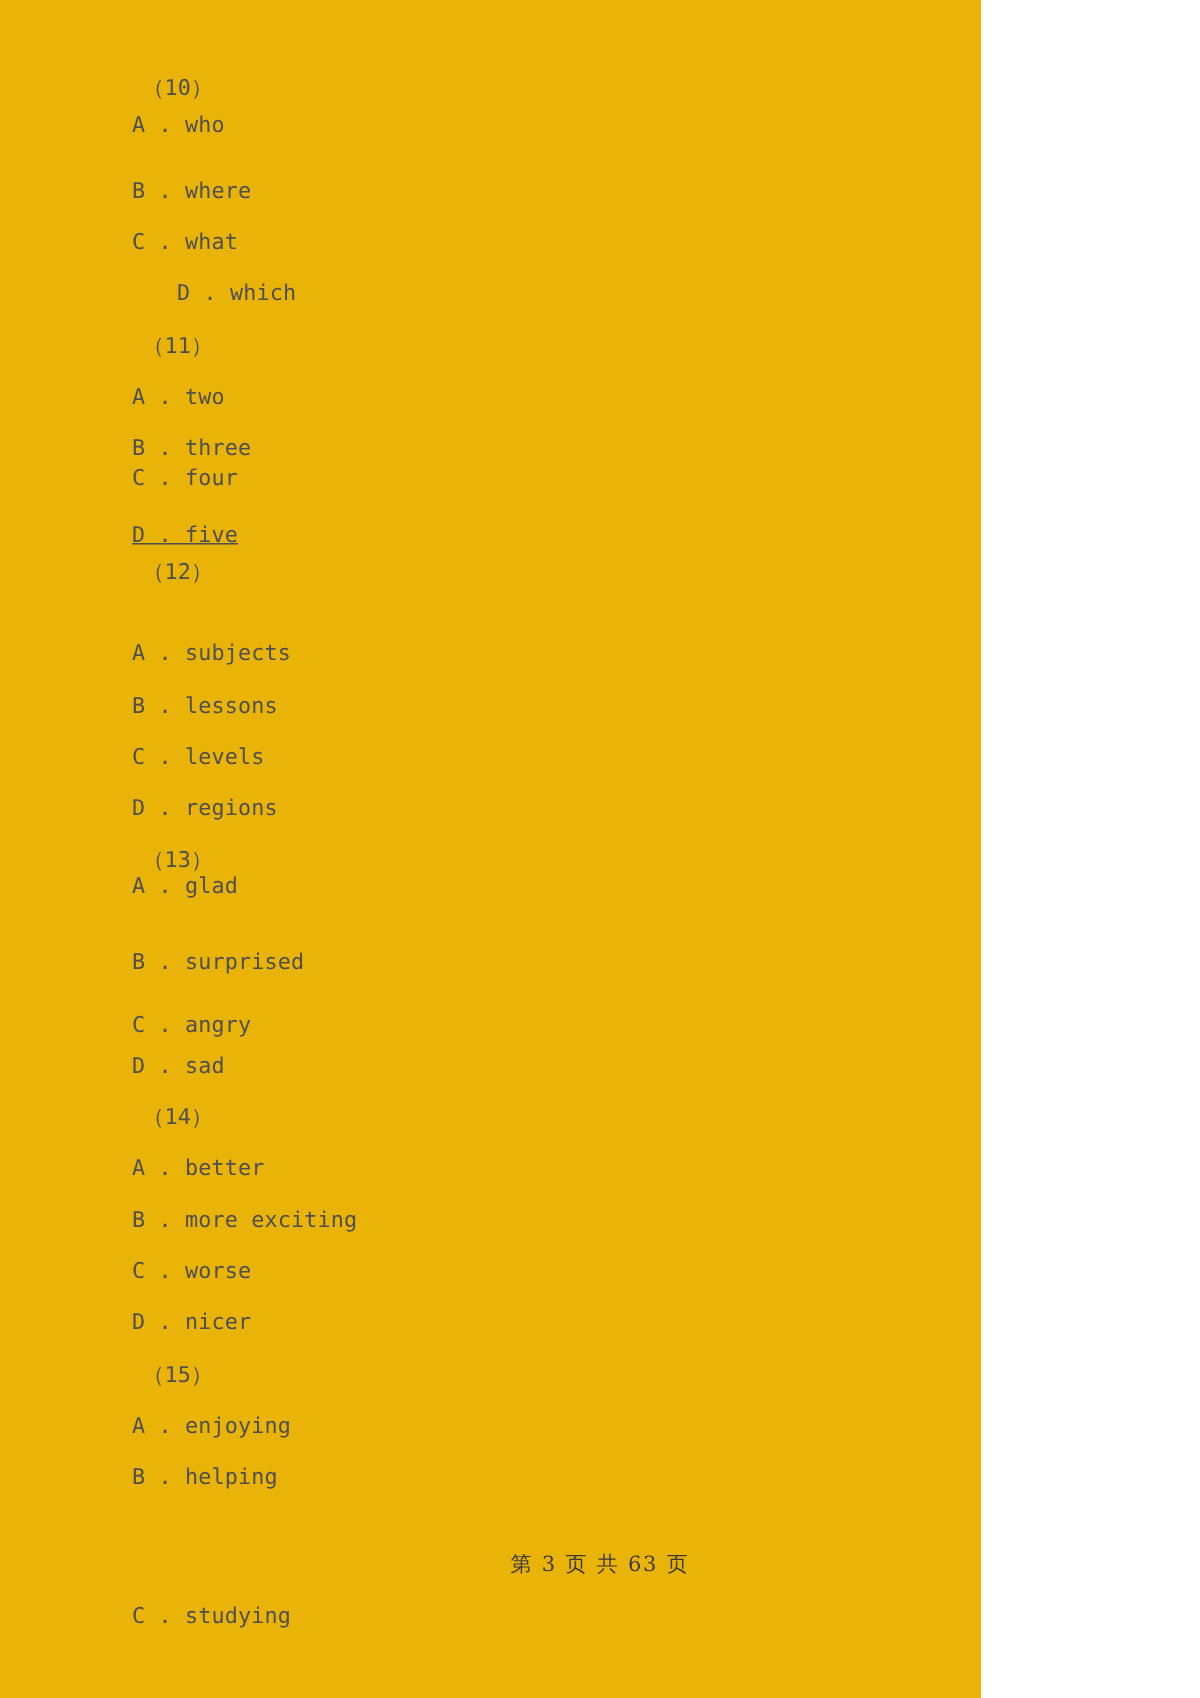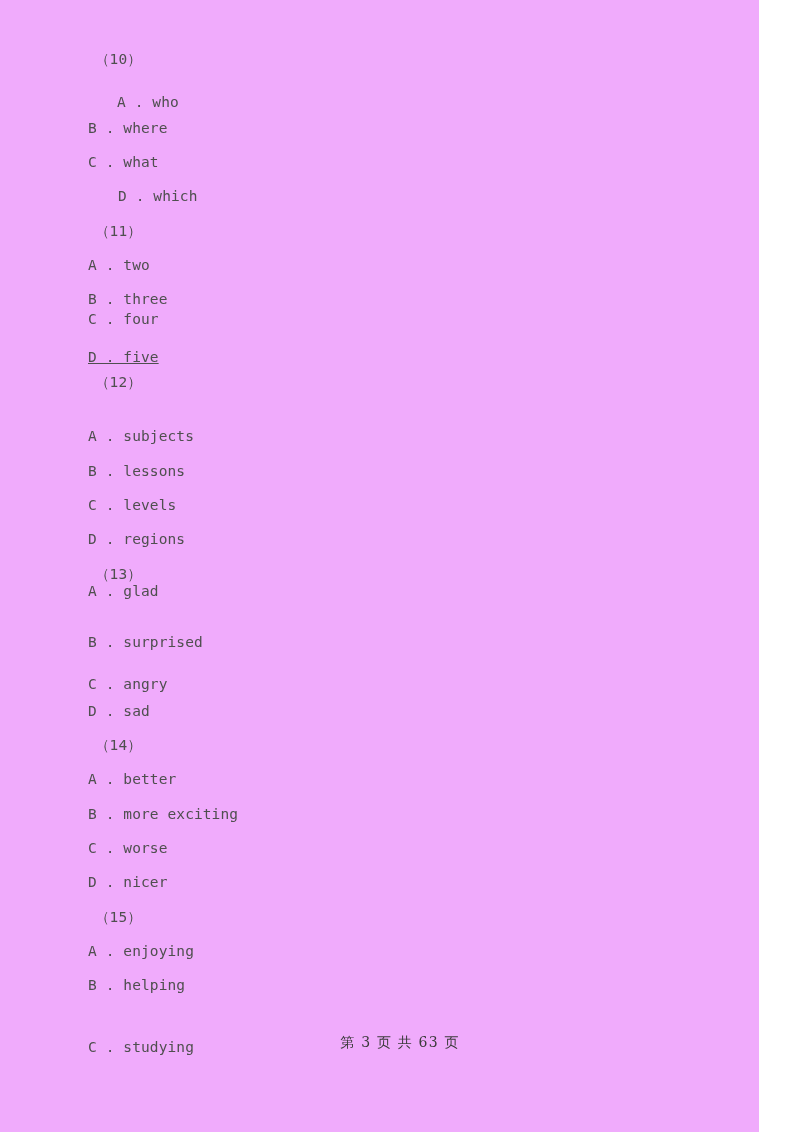--- a/index.html
+++ b/index.html
@@ -2,23 +2,23 @@
 <html><head>
 <meta charset="utf-8">
 <style>
   html, body {
     margin: 0;
     padding: 0;
     background: #ffffff;
   }
   .page {
     position: relative;
-    width: 759px;
+    width: 654px;
     height: 1132px;
-    background: #f0abfc;
+    background: #eab308;
     overflow: hidden;
     font-family: "DejaVu Sans Mono", "Liberation Mono", monospace;
   }
   .content {
     position: absolute;
     left: 0;
     top: 0;
     width: 800px;
   }
   .line {
@@ -48,21 +48,21 @@
     letter-spacing: 1.2px;
     white-space: pre;
   }
 </style>
 </head>
 <body>
 
 <div class="page">
   <div class="content" id="content">
       <div class="line qnum" style="top: 50px;">（10）</div>
-      <div class="line option" style="top: 93px; margin-left: 29px;">A . who</div>
+      <div class="line option" style="top: 75px;">A . who</div>
       <div class="line option" style="top: 118.6px;">B . where</div>
       <div class="line option" style="top: 152.9px;">C . what</div>
       <div class="line option" style="top: 187.2px; margin-left: 30px;">D . which</div>
       <div class="line qnum" style="top: 221.5px;">（11）</div>
       <div class="line option" style="top: 255.8px;">A . two</div>
       <div class="line option" style="top: 290.1px;">B . three</div>
       <div class="line option" style="top: 310px;">C . four</div>
       <div class="line option" style="top: 348px; text-decoration: underline;">D . five</div>
       <div class="line qnum" style="top: 373px;">（12）</div>
       <div class="line option" style="top: 427.3px;">A . subjects</div>
@@ -75,16 +75,16 @@
       <div class="line option" style="top: 647px; margin-top: 28px;">C . angry</div>
       <div class="line option" style="top: 701.7px;">D . sad</div>
       <div class="line qnum" style="top: 736px;">（14）</div>
       <div class="line option" style="top: 770.3px;">A . better</div>
       <div class="line option" style="top: 804.6px;">B . more exciting</div>
       <div class="line option" style="top: 838.9px;">C . worse</div>
       <div class="line option" style="top: 873.2px;">D . nicer</div>
       <div class="line qnum" style="top: 907.5px;">（15）</div>
       <div class="line option" style="top: 941.8px;">A . enjoying</div>
       <div class="line option" style="top: 976.1px;">B . helping</div>
-      <div class="line option" style="top: 1038px;">C . studying</div>
+      <div class="line option" style="top: 1069px;">C . studying</div>
     </div>
   <div class="footer">第 3 页 共 63 页</div>
 </div>
 
 </body></html>

